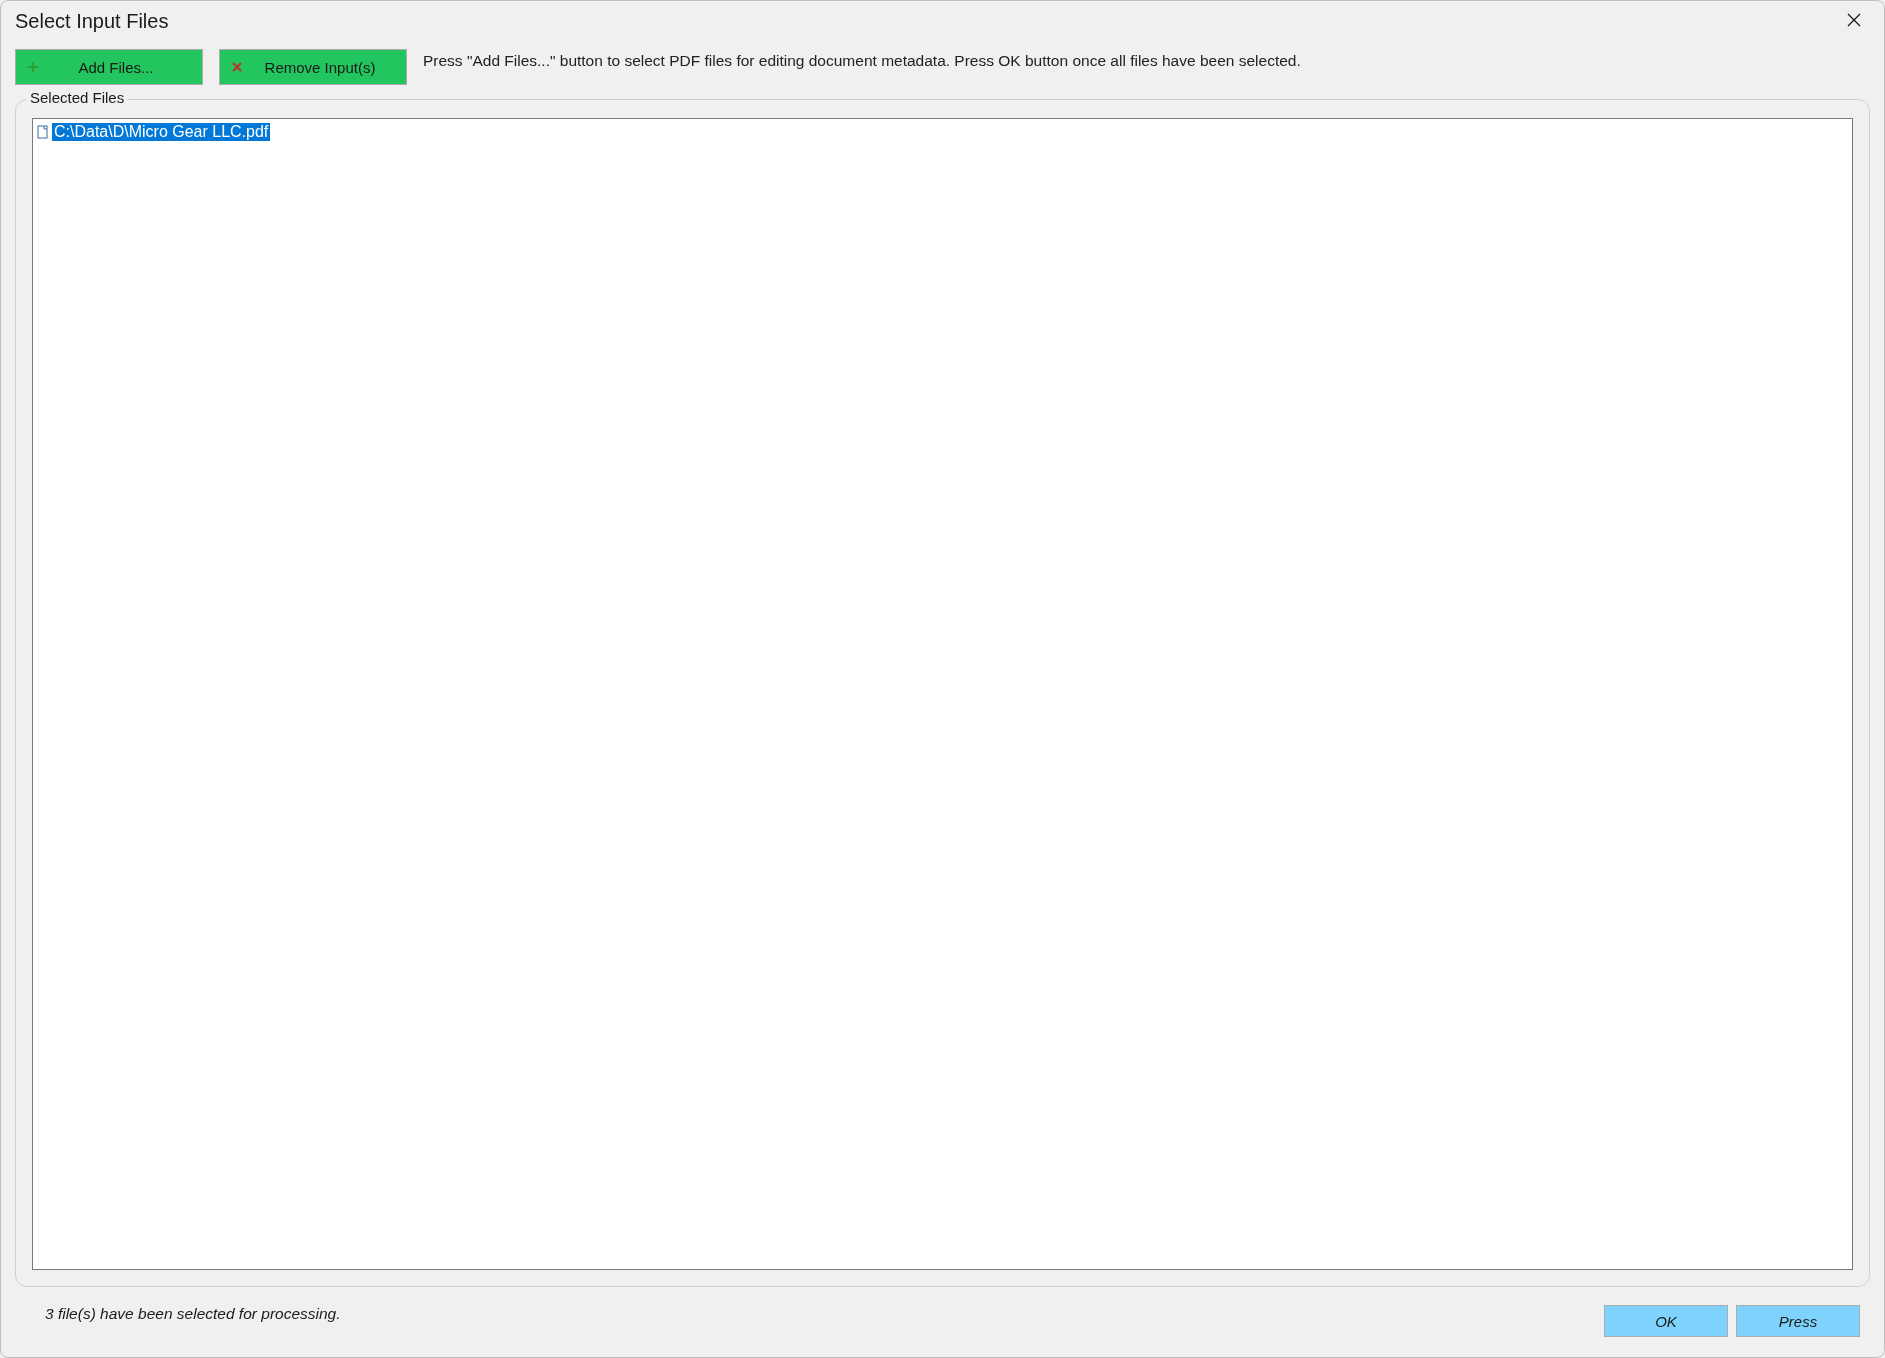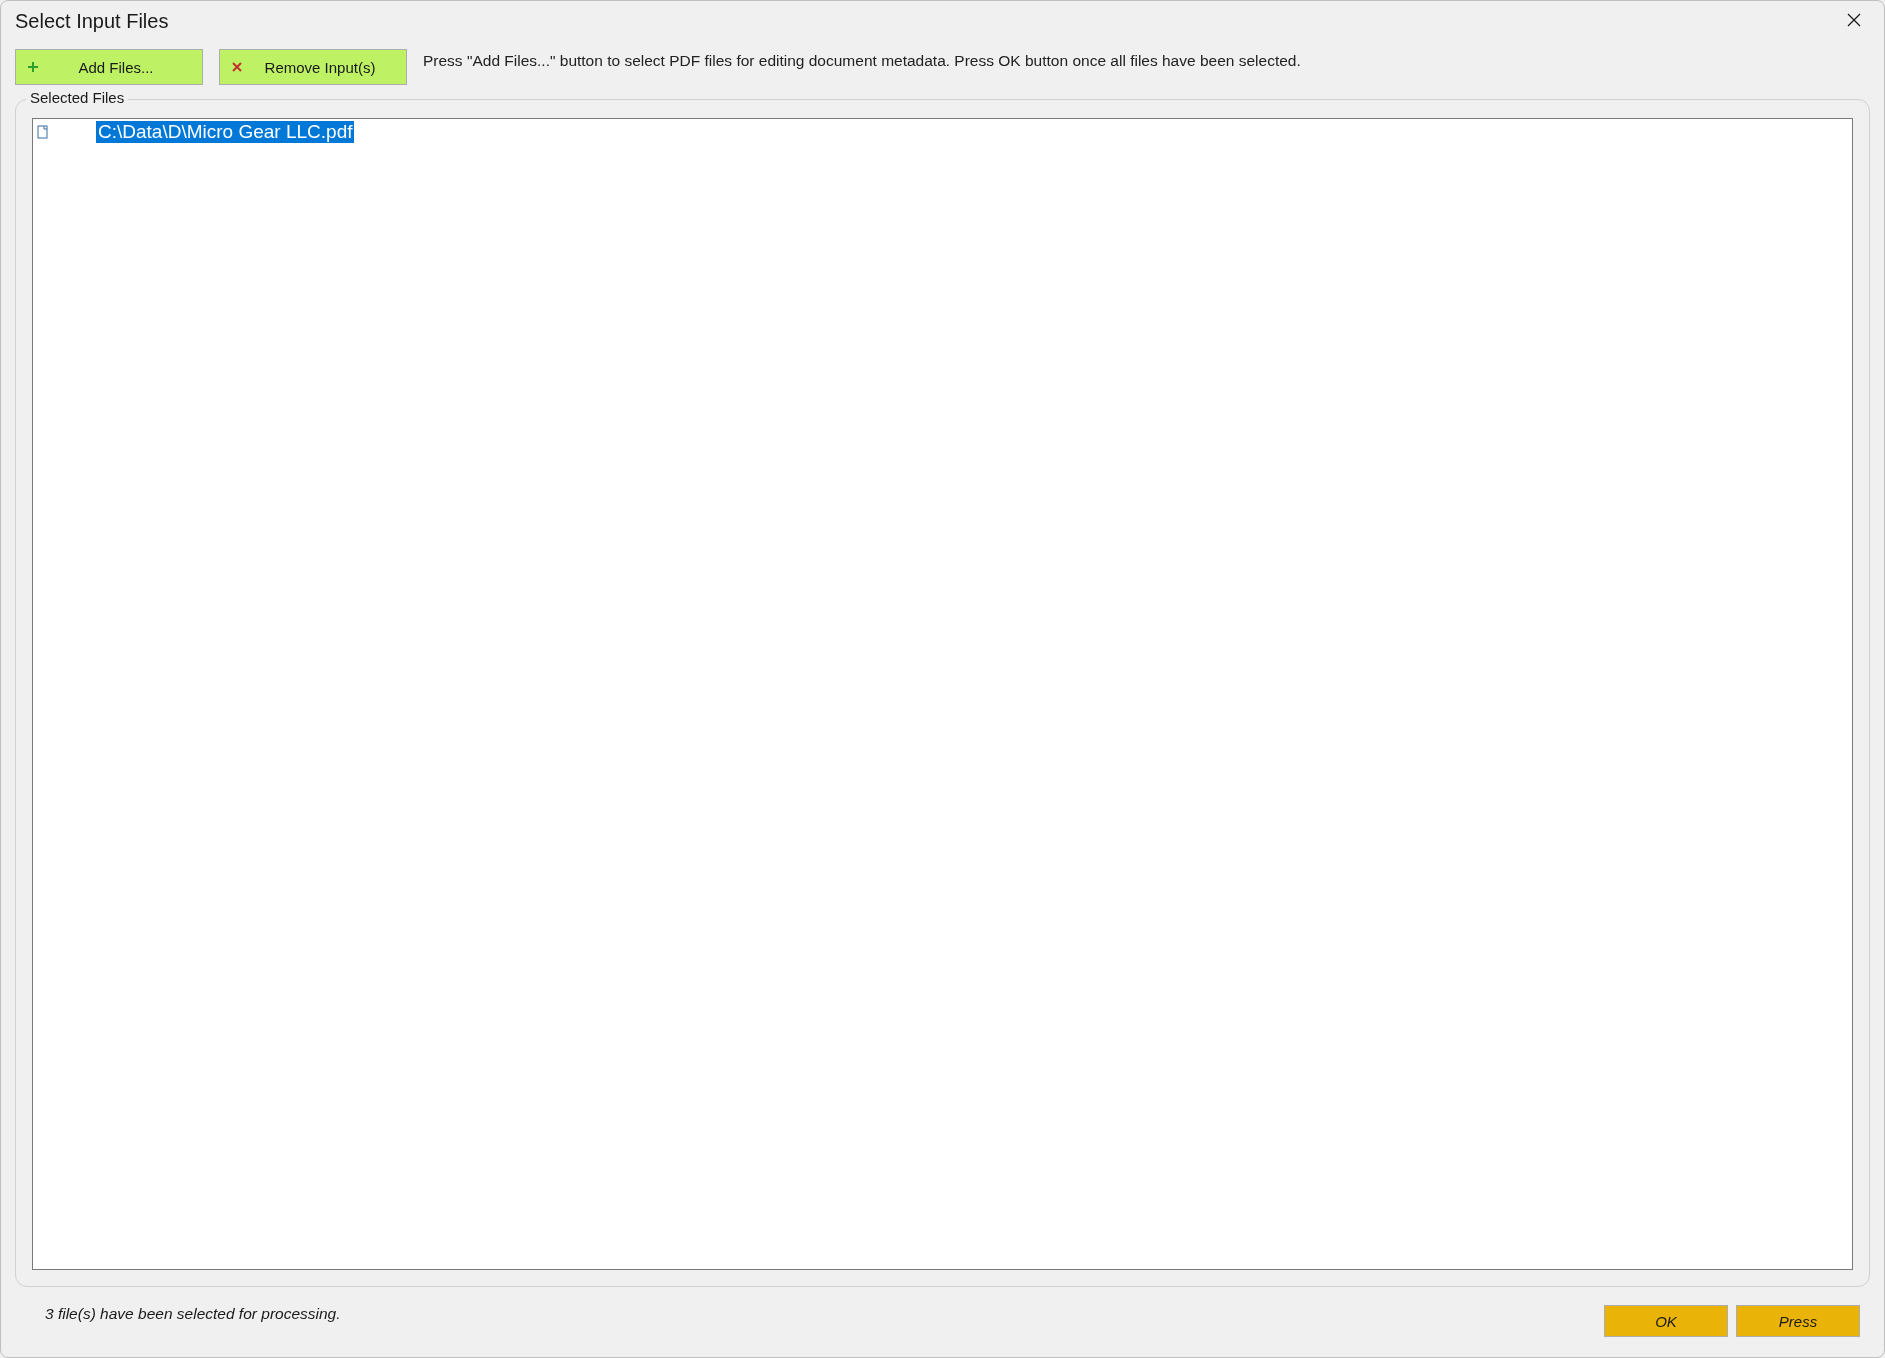--- a/index.html
+++ b/index.html
@@ -48,21 +48,21 @@
 
   .toolbar-row {
     display: flex;
     align-items: flex-start;
     gap: 16px;
     padding: 8px 0 6px 0;
   }
   .btn {
     height: 36px;
     min-width: 188px;
-    background: #bef264;
+    background: #22c55e;
     border: 1px solid #adadad;
     display: flex;
     align-items: center;
     padding: 0 10px;
     cursor: pointer;
     font-size: 15px;
     color: #1a1a1a;
   }
   .btn .icon {
     width: 14px; height: 14px;
@@ -111,23 +111,22 @@
     padding-left: 2px;
     cursor: pointer;
   }
   .file-item .file-icon {
     width: 14px; height: 14px;
     margin-right: 1px;
     flex-shrink: 0;
   }
   .file-item .file-icon svg { display: block; }
   .file-item .path {
-    font-size: 19px;
+    font-size: 16px;
     white-space: nowrap;
-    margin-left: 44px;
   }
   .file-item.selected .path {
     background: #0078d7;
     color: #ffffff;
     padding: 0 2px;
   }
 
   .footer {
     display: flex;
     align-items: flex-start;
@@ -138,21 +137,21 @@
   .status {
     font-size: 15.5px;
   }
   .footer-buttons {
     display: flex;
     gap: 8px;
   }
   .dlg-btn {
     width: 124px;
     height: 32px;
-    background: #eab308;
+    background: #7dd3fc;
     border: 1px solid #adadad;
     font-size: 15px;
     cursor: pointer;
     display: flex; align-items: center; justify-content: center;
   }
 </style>
 </head>
 <body>
 
 <div class="dialog">

